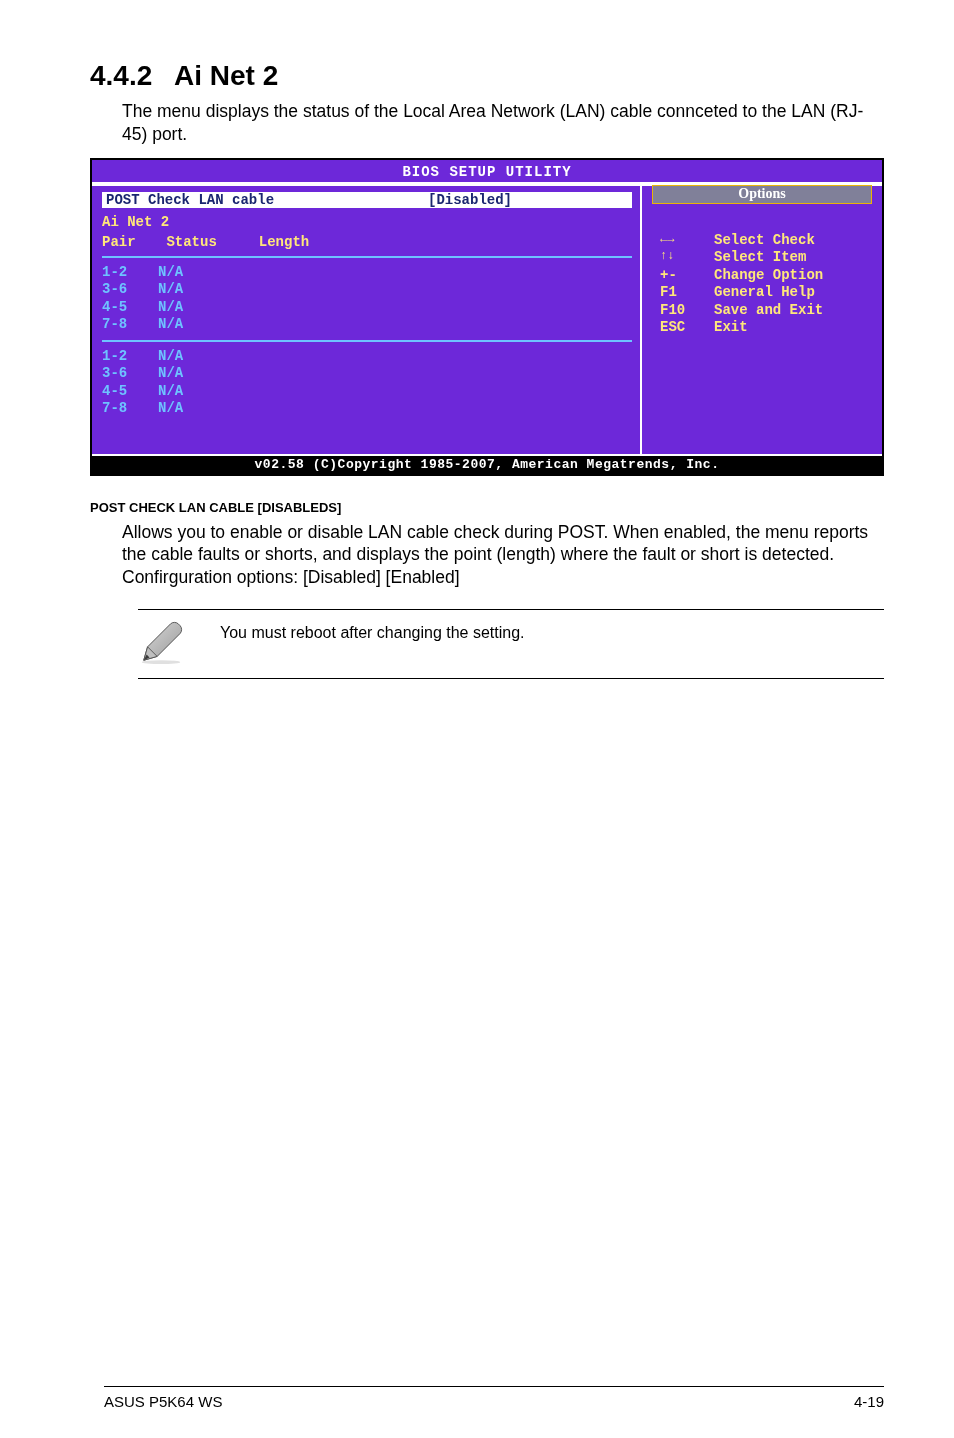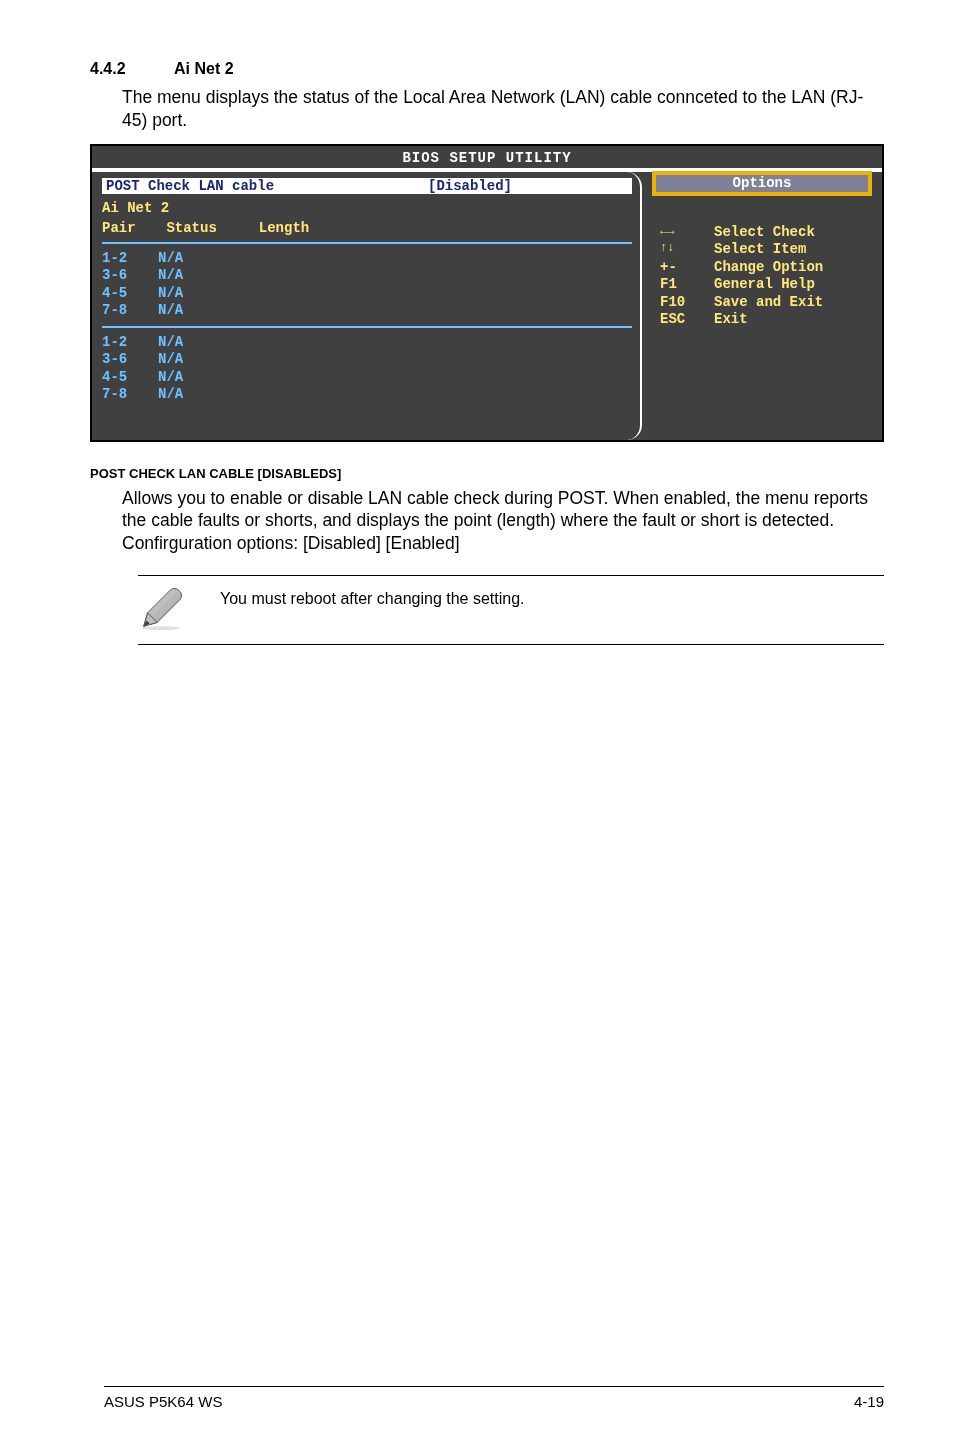--- a/index.html
+++ b/index.html
@@ -4,21 +4,21 @@
 <style>
   body {
     margin: 0;
     padding: 60px 70px 40px 90px;
     font-family: Arial, Helvetica, sans-serif;
     width: 954px;
     box-sizing: border-box;
     color: #000;
   }
   .heading1 {
-    font-size: 16px;
+    font-size: 28px;
     font-weight: bold;
     margin-bottom: 8px;
   }
   .heading1 .num { display:inline-block; width: 84px; }
   .para {
     font-size: 17.5px;
     line-height: 1.3;
     margin-bottom: 12px;
     margin-left: 32px;
   }
@@ -35,21 +35,21 @@
     display: flex;
     align-items: flex-start;
     gap: 36px;
   }
   .note-text { font-size: 16px; padding-top: 4px; }
   .note-icon { width: 46px; height: 46px; flex: 0 0 46px; }
 
   
   .bios {
     border: 2px solid #000;
-    background: #404040;
+    background: #6d28d9;
     color: #fff;
     font-family: "Courier New", monospace;
     font-size: 14px;
     position: relative;
     margin-bottom: 24px;
   }
   .bios-titlebar {
     text-align: center;
     padding: 4px 0 2px 0;
     font-weight: bold;
@@ -74,35 +74,35 @@
     align-items: stretch;
     min-height: 268px;
     border-top: 2px solid #fff;
   }
   .bios-left {
     flex: 1;
     padding: 6px 8px 6px 10px;
     position: relative;
     display: flex;
     flex-direction: column;
-    border-radius: 15px;
   }
   .bios-right {
     width: 240px;
     padding: 0 0 8px 0;
     position: relative;
   }
   .bios-options-tag {
     text-align: center;
     font-weight: bold;
     background: #808099;
     color: #fff;
     margin: -1px 10px 20px 10px;
-    border: 4px solid #eab308;
+    border: 1px solid #eab308;
     padding: 0 0 1px 0;
+    font-family: Liberation Serif, serif;
   }
   .bios-right-inner { padding: 2px 0 0 18px; color: #6ec2ff; font-weight: bold; }
   .bios-right-inner div { line-height: 1.25; }
   .bios-left .row-sel {
     background: #fff;
     color: #1a2670;
     padding: 0 4px;
     display: flex;
     font-weight: bold;
   }
@@ -201,20 +201,21 @@
             <span class="k">F10</span>
             <span>Save and Exit</span>
           </div>
         <div class="help-row">
             <span class="k">ESC</span>
             <span>Exit</span>
           </div>
       </div>
     </div>
   </div>
+  <div class="bios-footer">v02.58 (C)Copyright 1985-2007, American Megatrends, Inc.</div>
 </div>
 
 <div class="heading2">POST CHECK LAN CABLE [DISABLEDS]</div>
 <div class="para">Allows you to enable or disable LAN cable check during POST. When enabled, the menu reports the cable faults or shorts, and displays the point (length) where the fault or short is detected. Confirguration options: [Disabled] [Enabled]</div>
 
 <div class="note-wrap">
   <svg class="note-icon" viewBox="0 0 48 48">
     <defs>
       <linearGradient id="g" x1="0" y1="0" x2="1" y2="1">
         <stop offset="0" stop-color="#d8d8d8"></stop>

